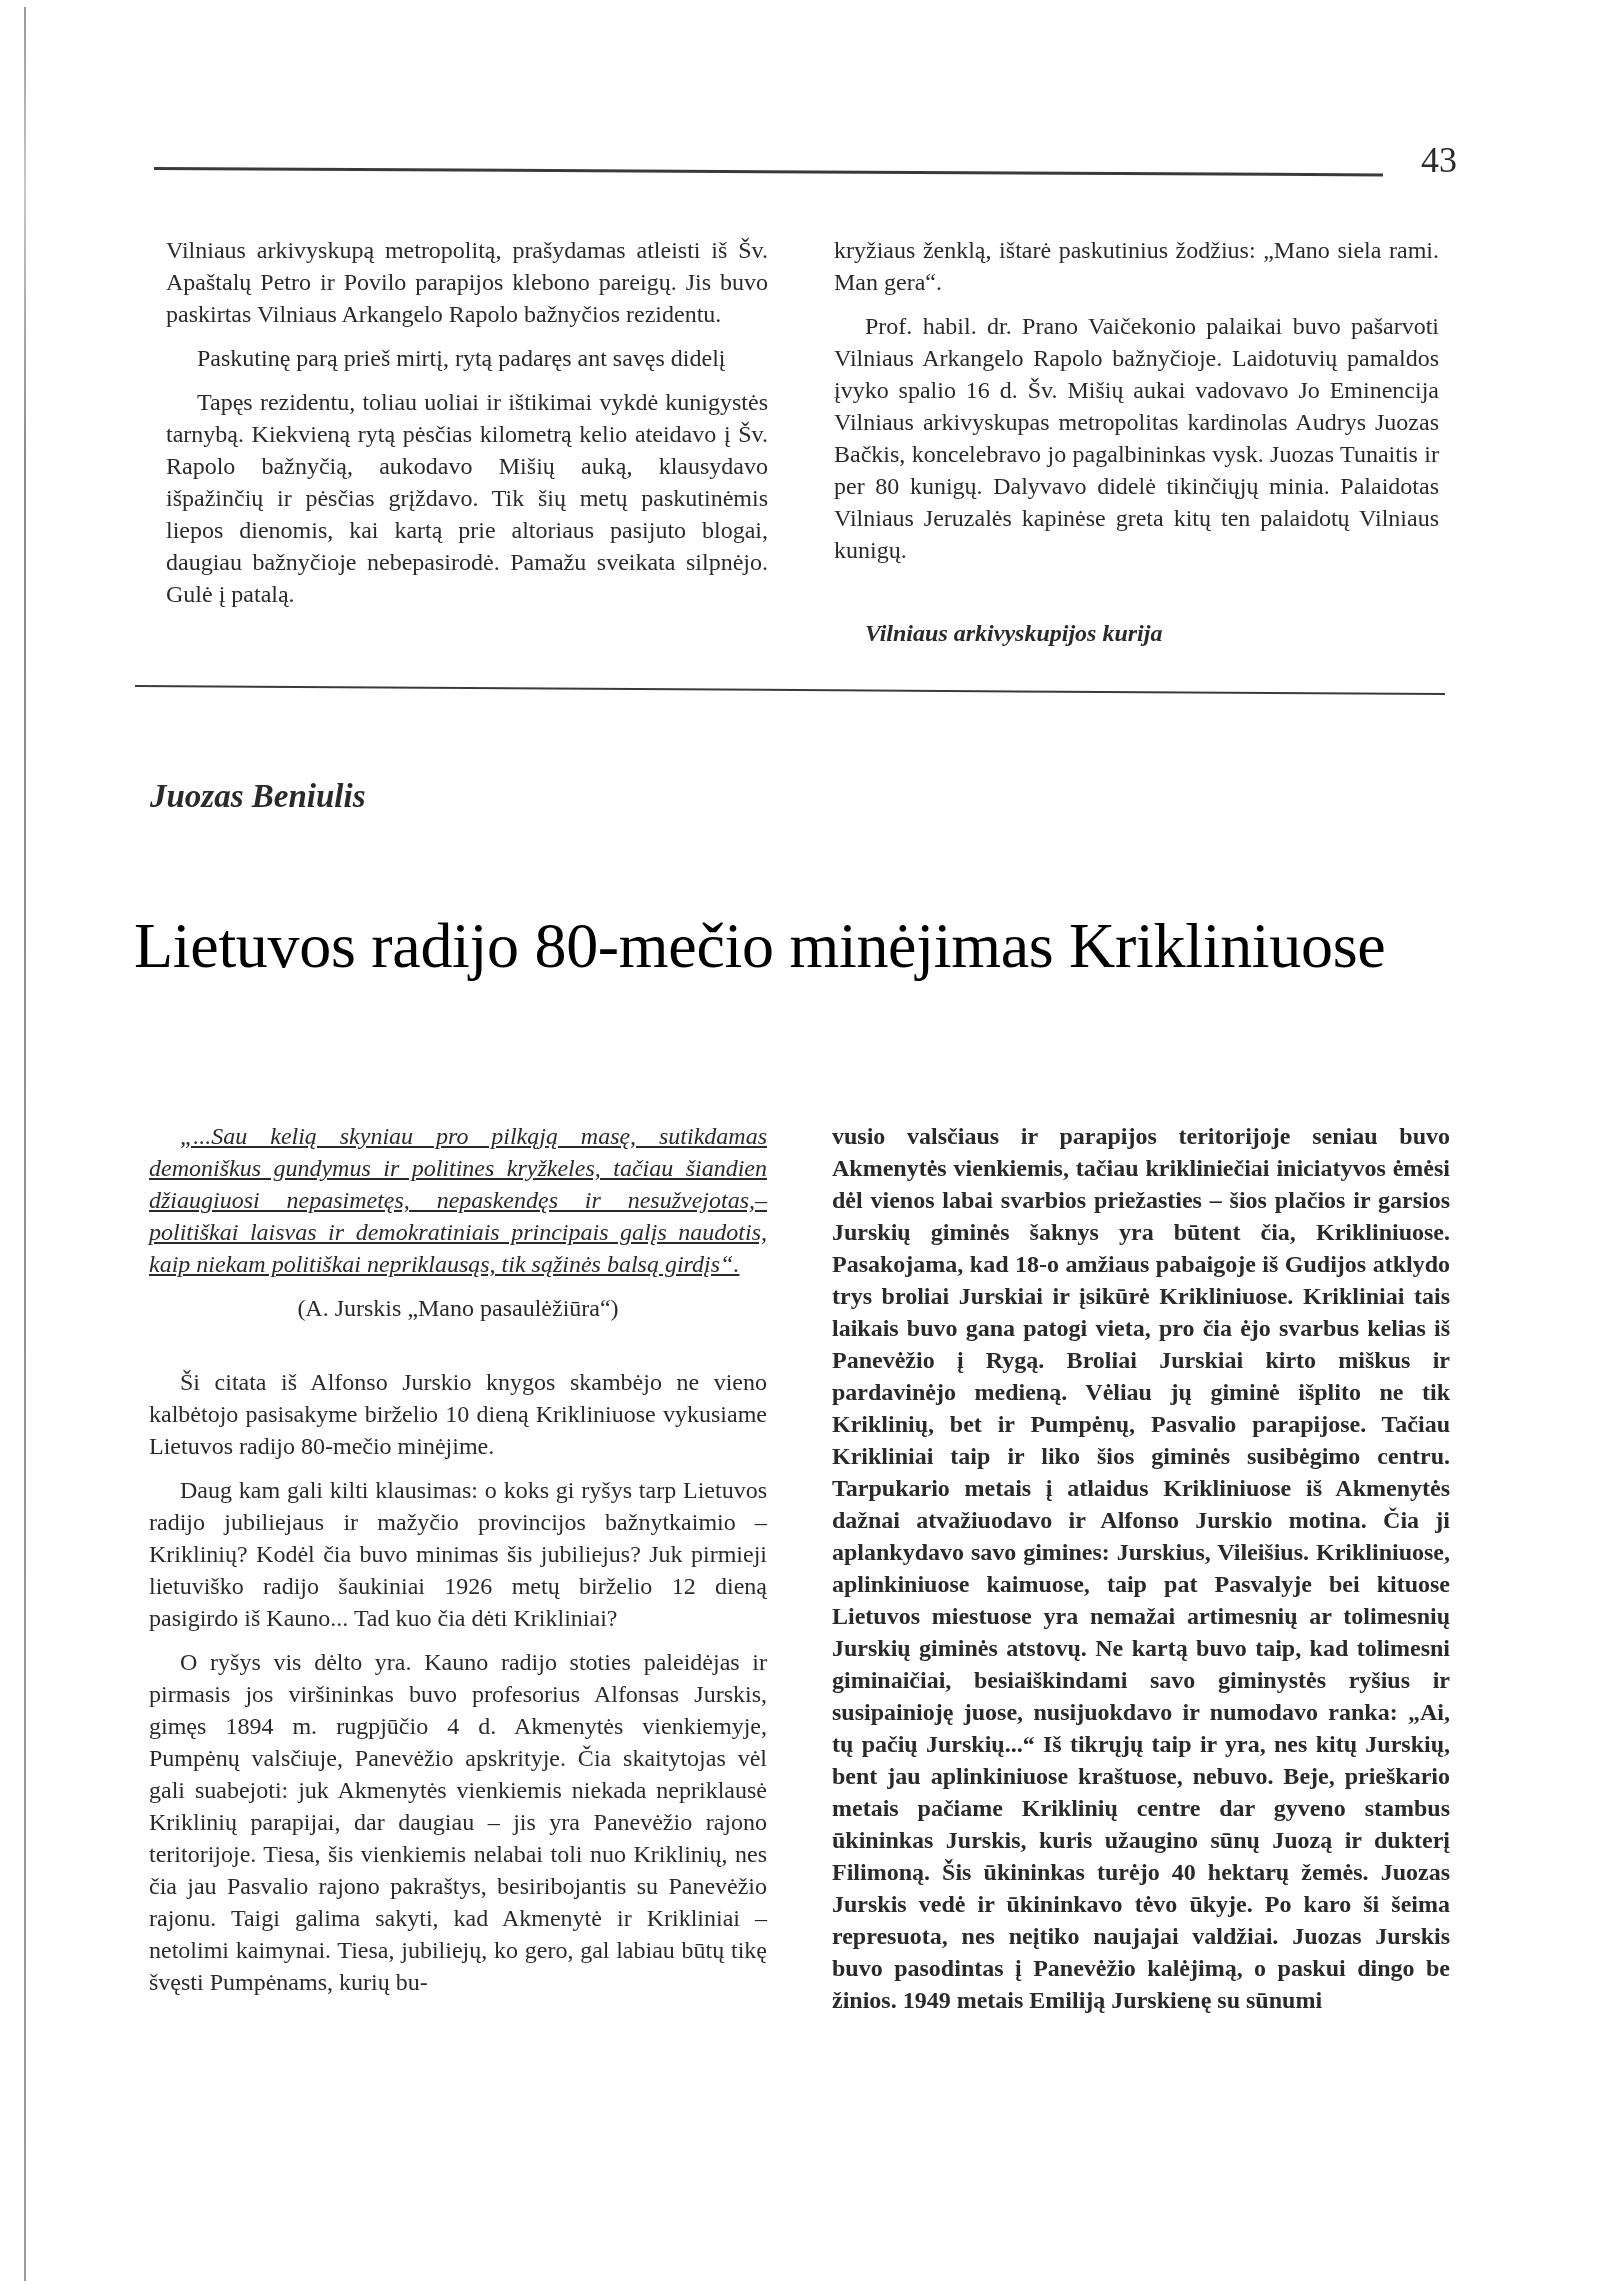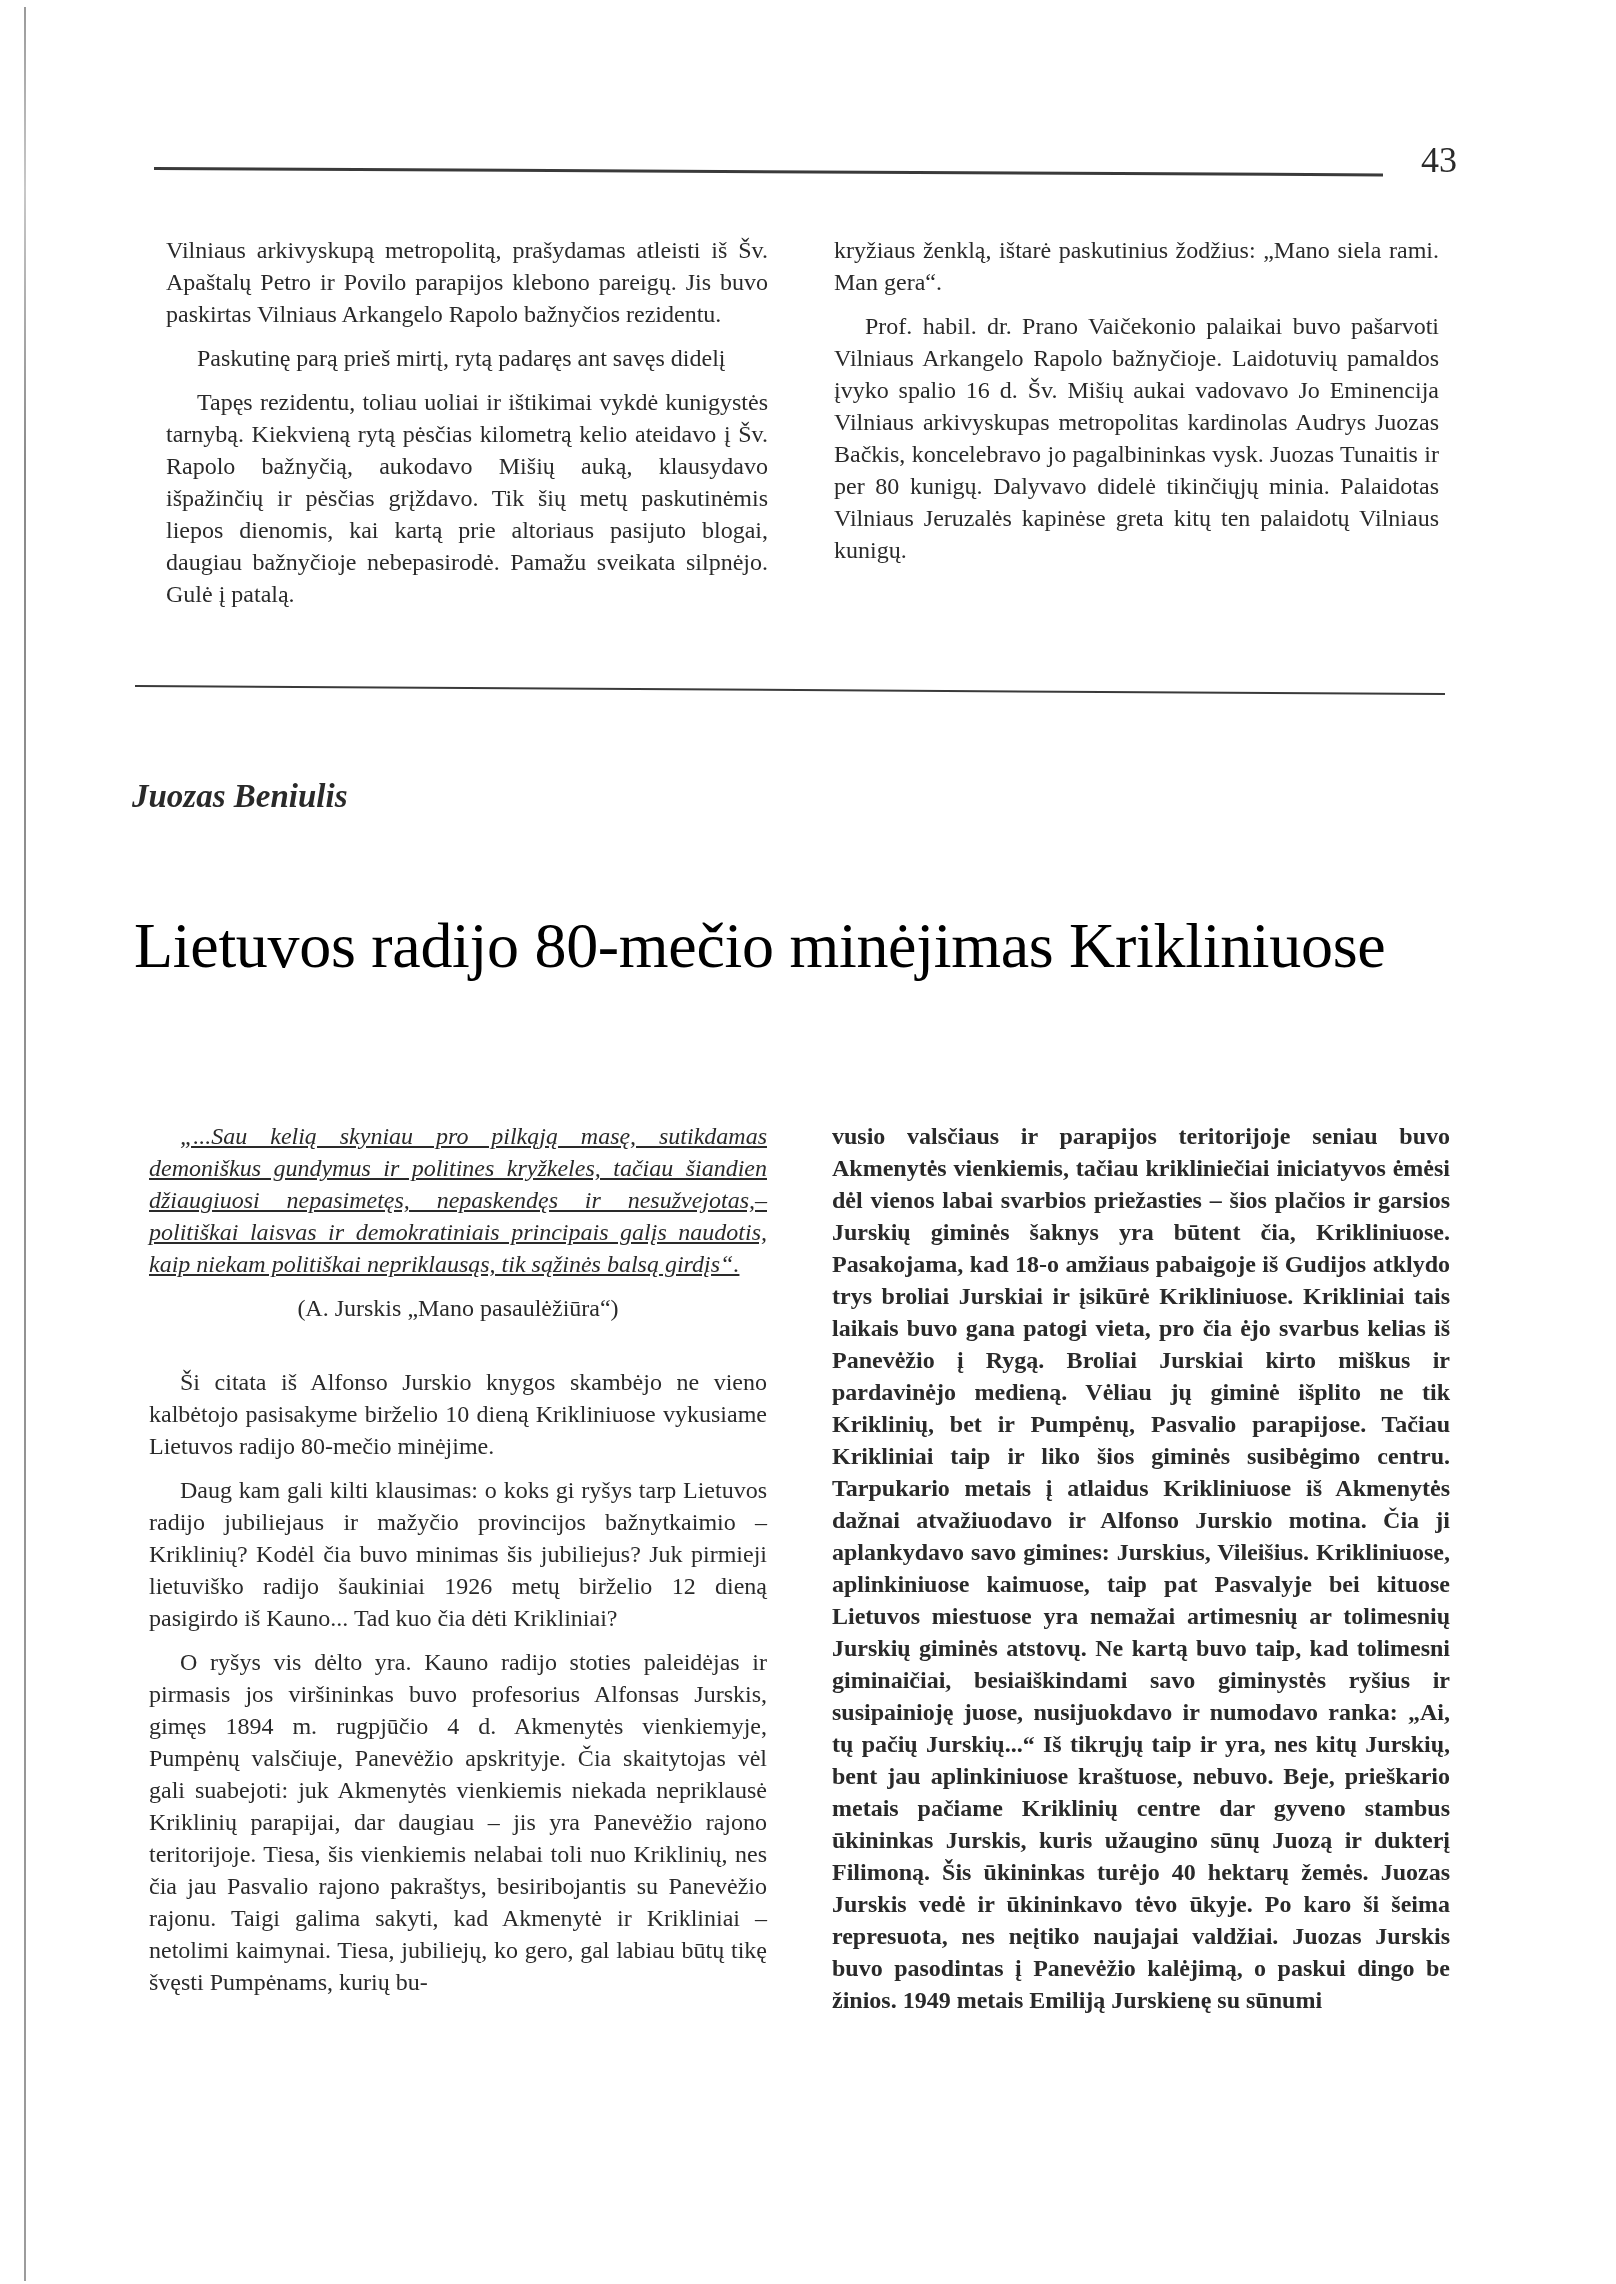--- a/index.html
+++ b/index.html
@@ -24,21 +24,21 @@
   .col-top-left  { left: 154px;  top: 222px; width: 626px; }
   .col-top-right { left: 822px; top: 222px; width: 629px; }
   .signature {
     font-style: italic; font-weight: bold; margin-top: 51px !important; text-indent: 31px;
   }
   .section-rule {
     position: absolute; left: 135px; top: 685px; width: 1310px; height: 2px;
     background: #3a3a3a; transform: rotate(0.35deg); transform-origin: left center;
   }
   .author {
-    position: absolute; left: 132px; top: 775px; font-size: 33px; line-height: 42px;
+    position: absolute; left: 150px; top: 775px; font-size: 33px; line-height: 42px;
     font-style: italic; font-weight: bold; color: #2a2a2a;
   }
   .article-title {
     position: absolute; left: 134px; top: 903px; font-size: 64px; line-height: 85px; color: #000000;
     letter-spacing: -0.3px; white-space: nowrap;
   }
   .col-bottom-left  { left: 137px;  top: 1108px; width: 642px; }
   .col-bottom-right { left: 820px; top: 1108px; width: 642px; font-weight: bold; }
   .epigraph { font-style: italic; text-decoration: underline; }
   .epigraph-source { text-align: center; margin-bottom: 42px !important; }
@@ -53,20 +53,21 @@
 
 <div class="col col-top-left">
   <p>Vilniaus arkivyskupą metropolitą, prašydamas atleisti iš Šv. Apaštalų Petro ir Povilo parapijos klebono pareigų. Jis buvo paskirtas Vilniaus Arkangelo Rapolo bažnyčios rezidentu.</p>
   <p class="indent">Paskutinę parą prieš mirtį, rytą padaręs ant savęs didelį</p>
   <p class="indent">Tapęs rezidentu, toliau uoliai ir ištikimai vykdė kunigystės tarnybą. Kiekvieną rytą pėsčias kilometrą kelio ateidavo į Šv. Rapolo bažnyčią, aukodavo Mišių auką, klausydavo išpažinčių ir pėsčias grįždavo. Tik šių metų paskutinėmis liepos dienomis, kai kartą prie altoriaus pasijuto blogai, daugiau bažnyčioje nebepasirodė. Pamažu sveikata silpnėjo. Gulė į patalą.</p>
 </div>
 
 <div class="col col-top-right">
   <p>kryžiaus ženklą, ištarė paskutinius žodžius: „Mano siela rami. Man gera“.</p>
   <p class="indent">Prof. habil. dr. Prano Vaičekonio palaikai buvo pašarvoti Vilniaus Arkangelo Rapolo bažnyčioje. Laidotuvių pamaldos įvyko spalio 16 d. Šv. Mišių aukai vadovavo Jo Eminencija Vilniaus arkivyskupas metropolitas kardinolas Audrys Juozas Bačkis, koncelebravo jo pagalbininkas vysk. Juozas Tunaitis ir per 80 kunigų. Dalyvavo didelė tikinčiųjų minia. Palaidotas Vilniaus Jeruzalės kapinėse greta kitų ten palaidotų Vilniaus kunigų.</p>
+  <p class="signature">Vilniaus arkivyskupijos kurija</p>
 </div>
 
 <div class="section-rule"></div>
 
 <div class="author">Juozas Beniulis</div>
 <div class="article-title">Lietuvos radijo 80-mečio minėjimas Krikliniuose</div>
 
 <div class="col col-bottom-left">
   <p class="indent epigraph">„...Sau kelią skyniau pro pilkąją masę, sutikdamas demoniškus gundymus ir politines kryžkeles, tačiau šiandien džiaugiuosi nepasimetęs, nepaskendęs ir nesužvejotas,– politiškai laisvas ir demokratiniais principais galįs naudotis, kaip niekam politiškai nepriklausąs, tik sąžinės balsą girdįs“.</p>
   <p class="epigraph-source">(A. Jurskis „Mano pasaulėžiūra“)</p>

